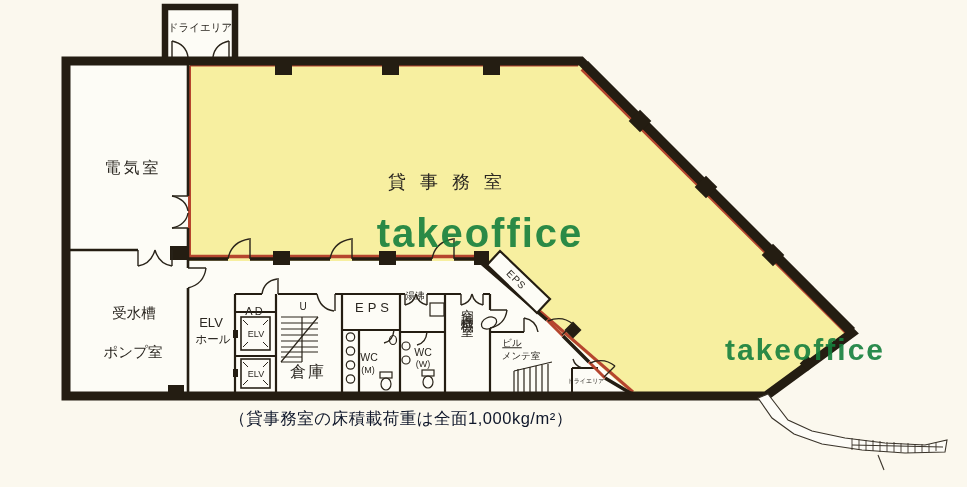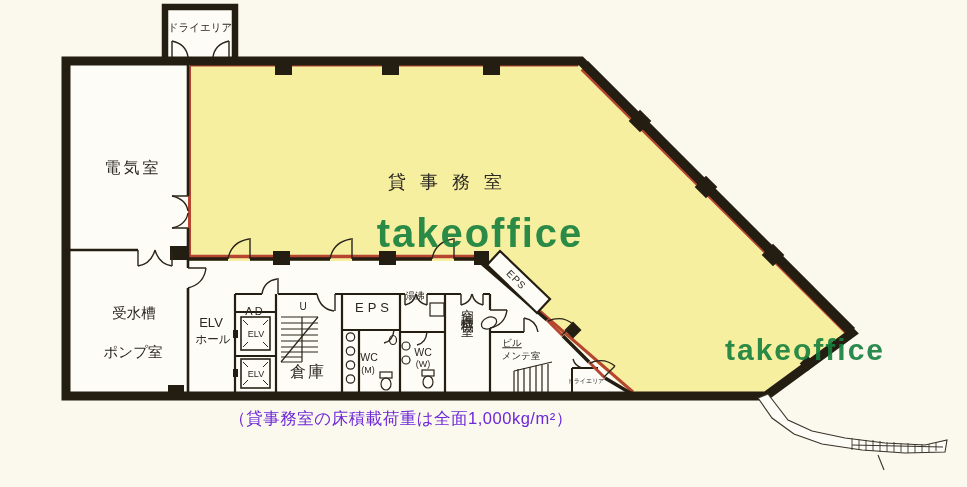--- a/index.html
+++ b/index.html
@@ -177,15 +177,15 @@
   <div class="lbl" style="left:415px;top:296px;font-size:9.5px;">湯沸</div>
   <div class="lbl" style="left:369px;top:357px;font-size:10.5px;">WC</div>
   <div class="lbl" style="left:368px;top:370px;font-size:9px;">(M)</div>
   <div class="lbl" style="left:423px;top:352px;font-size:10.5px;">WC</div>
   <div class="lbl" style="left:423px;top:364px;font-size:9px;">(W)</div>
   <div class="lbl vtext" style="left:467px;top:298px;font-size:12.5px;letter-spacing:4px;">空調機械室</div>
   <div class="lbl" style="left:512px;top:343px;font-size:9.5px;text-decoration:underline;">ビル</div>
   <div class="lbl" style="left:521px;top:356px;font-size:9.5px;">メンテ室</div>
   <div class="lbl" style="left:586px;top:381px;font-size:6px;">ドライエリア</div>
 
-  <div class="lbl" style="left:401px;top:418px;font-size:16.5px;letter-spacing:0.5px;color:#6d28d9;">（貸事務室の床積載荷重は全面1,000kg/m²）</div>
+  <div class="lbl" style="left:401px;top:418px;font-size:16.5px;letter-spacing:0.5px;color:#0f172a;">（貸事務室の床積載荷重は全面1,000kg/m²）</div>
 
 </div>
 
 </body></html>

